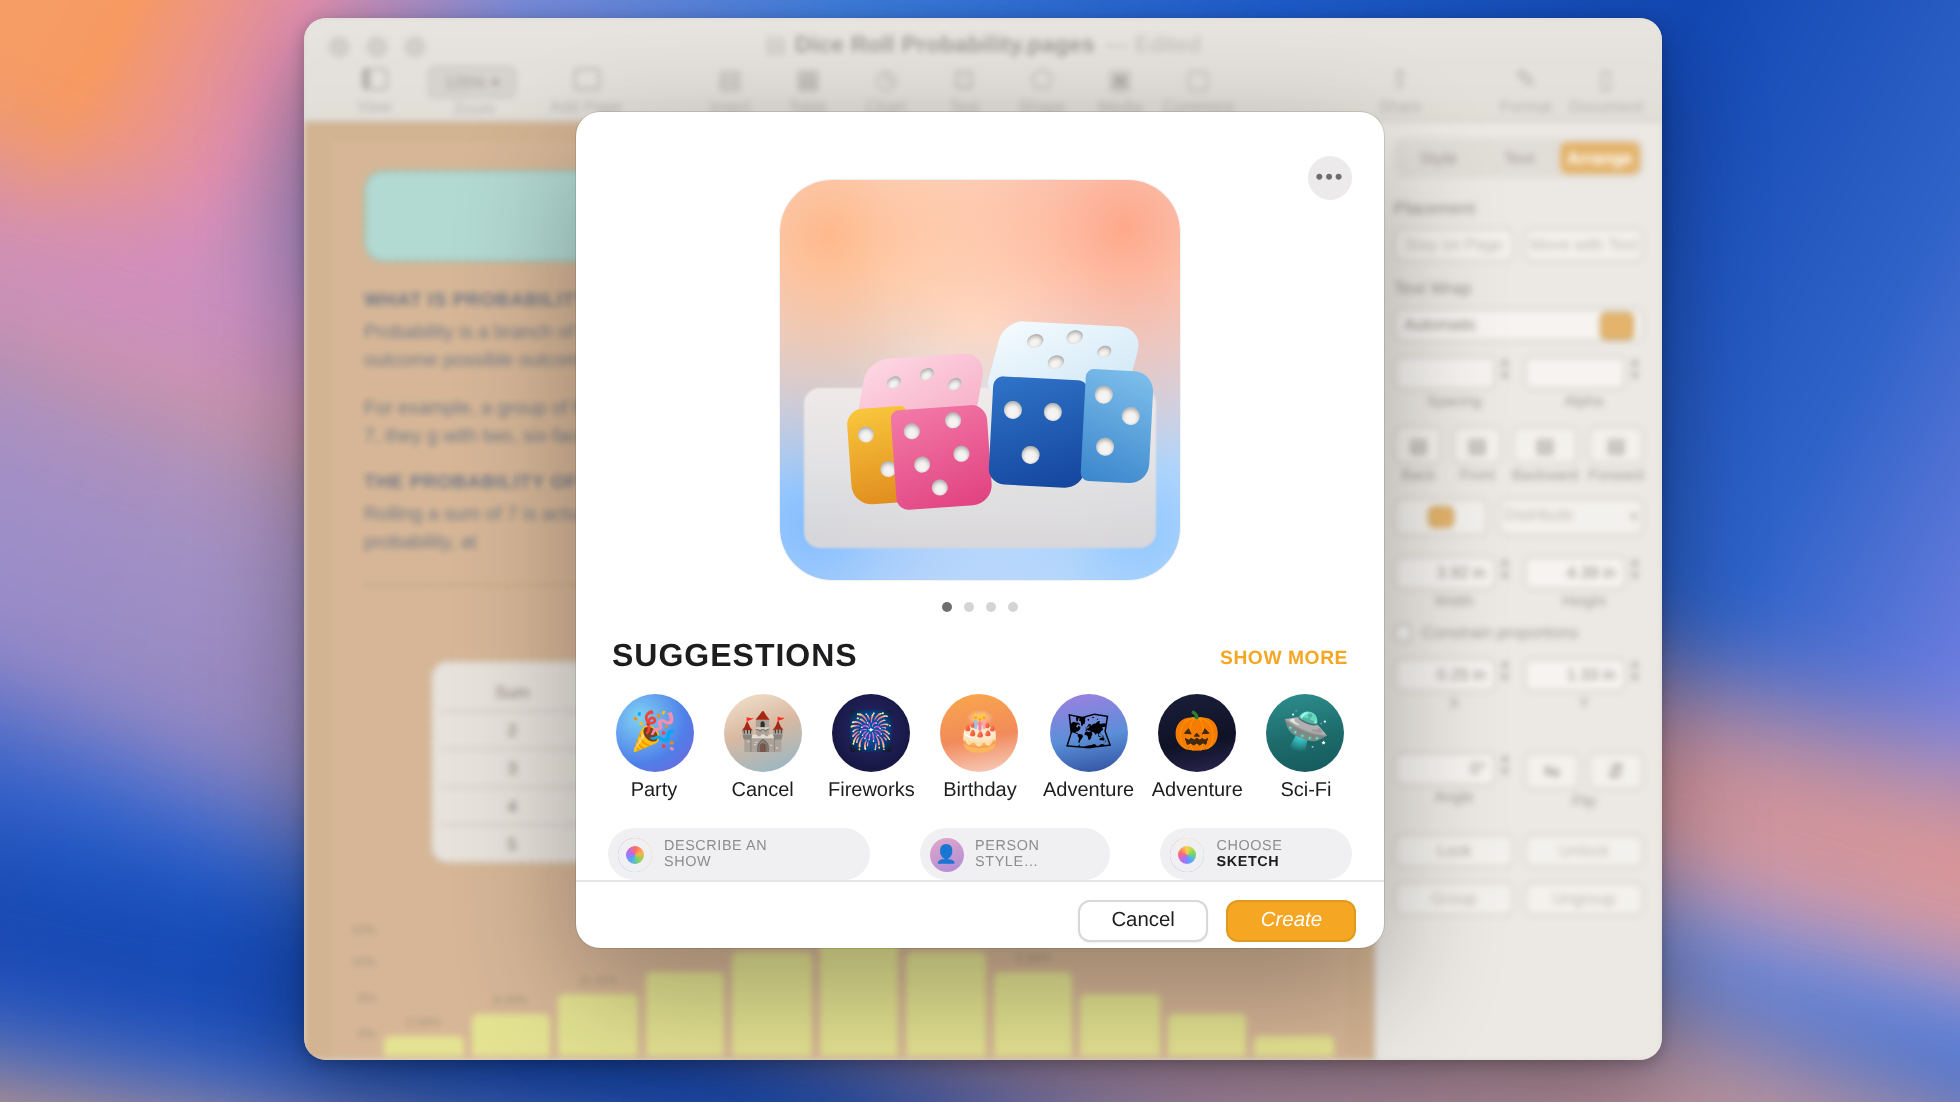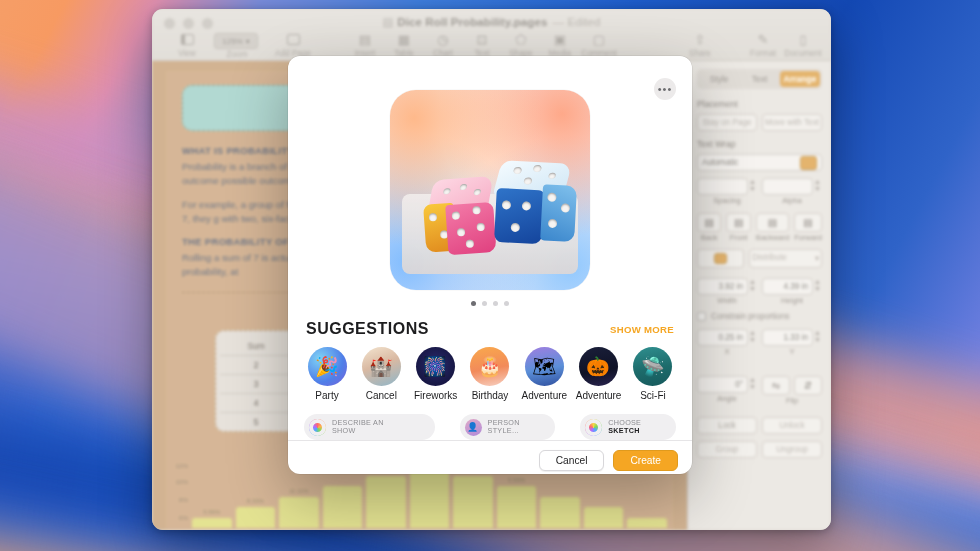--- a/index.html
+++ b/index.html
@@ -233,21 +233,21 @@
   .fld .t2 { font-size:7.2px; color:#8c8c90; letter-spacing:.3px; }
   .fld .t2.strong { color:#1d1d1f; font-weight:bold; }
 
   .sheet-footer {
     margin-top:auto; border-top:1px solid #e6e5e7;
     display:flex; justify-content:flex-end; align-items:center; gap:9px;
     padding:9px 14px 10px;
   }
   .btn { border-radius:6px; font-size:10.2px; padding:4px 16px; }
   .btn.cancel { background:#fff; border:1px solid #d8d7da; color:#1d1d1f; box-shadow:0 .5px 1px rgba(0,0,0,.07); }
-  .btn.create { background:#f5a623; color:#fff; border:1px solid #e09a1d; font-weight:normal; }
+  .btn.create { background:#f5a623; color:#fff; border:1px solid #e09a1d; font-weight:normal;font-style:italic; }
 
   
   .g-party { background:radial-gradient(circle at 30% 30%,#7fd2f5,#4f7fe8 60%,#7b5fd8); }
   .g-fantasy { background:linear-gradient(160deg,#f3e4cf,#d9b9a2 45%,#8fb6c9); }
   .g-fireworks { background:radial-gradient(circle at 50% 45%,#2a2a6e,#171744 70%,#5b3fae); }
   .g-birthday { background:linear-gradient(170deg,#f9a94c,#f28a5a 55%,#f7d0c2); }
   .g-adventure { background:linear-gradient(170deg,#9f7fe0,#5b8fd8 55%,#2f4f9e); }
   .g-halloween { background:linear-gradient(170deg,#1a1f3a,#0f1226 60%,#2a2550); }
   .g-scifi { background:linear-gradient(170deg,#2f8f8f,#1d6b6b 55%,#16595c); }
 </style>

